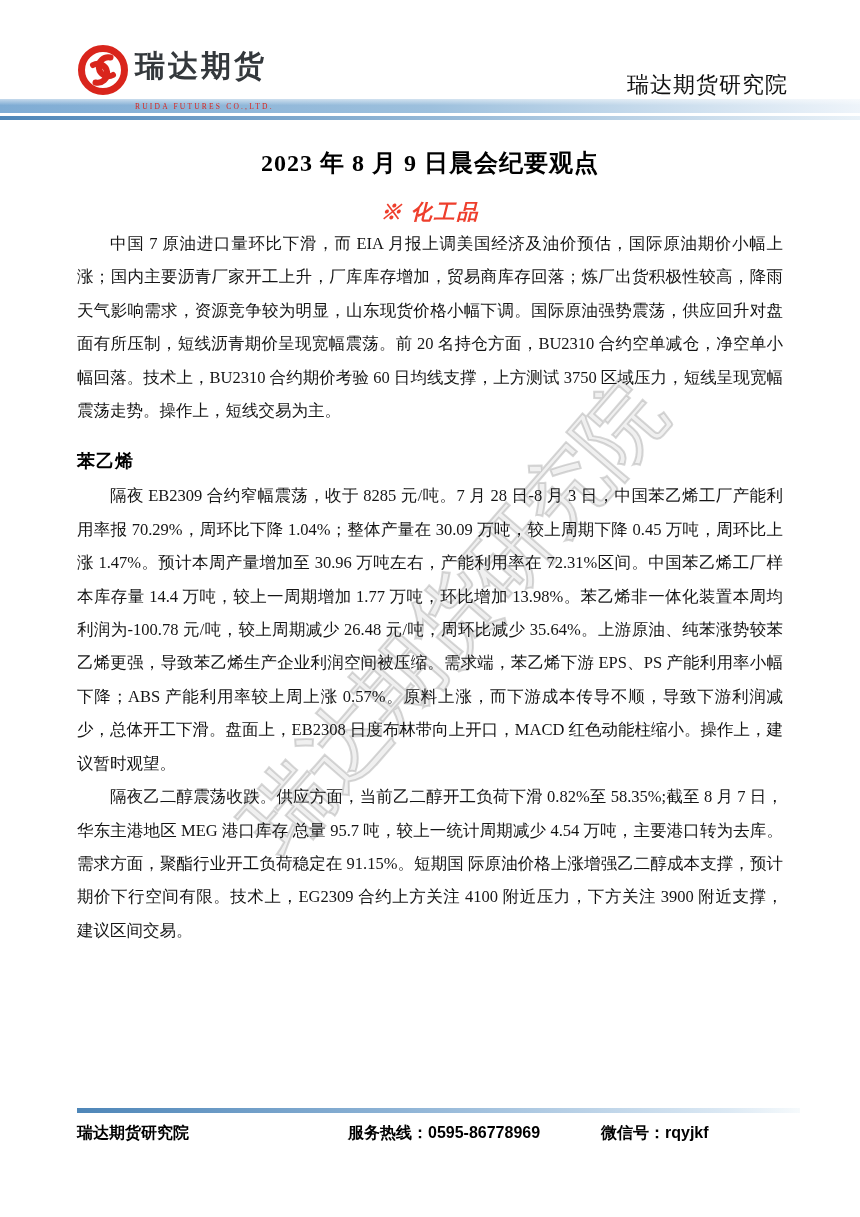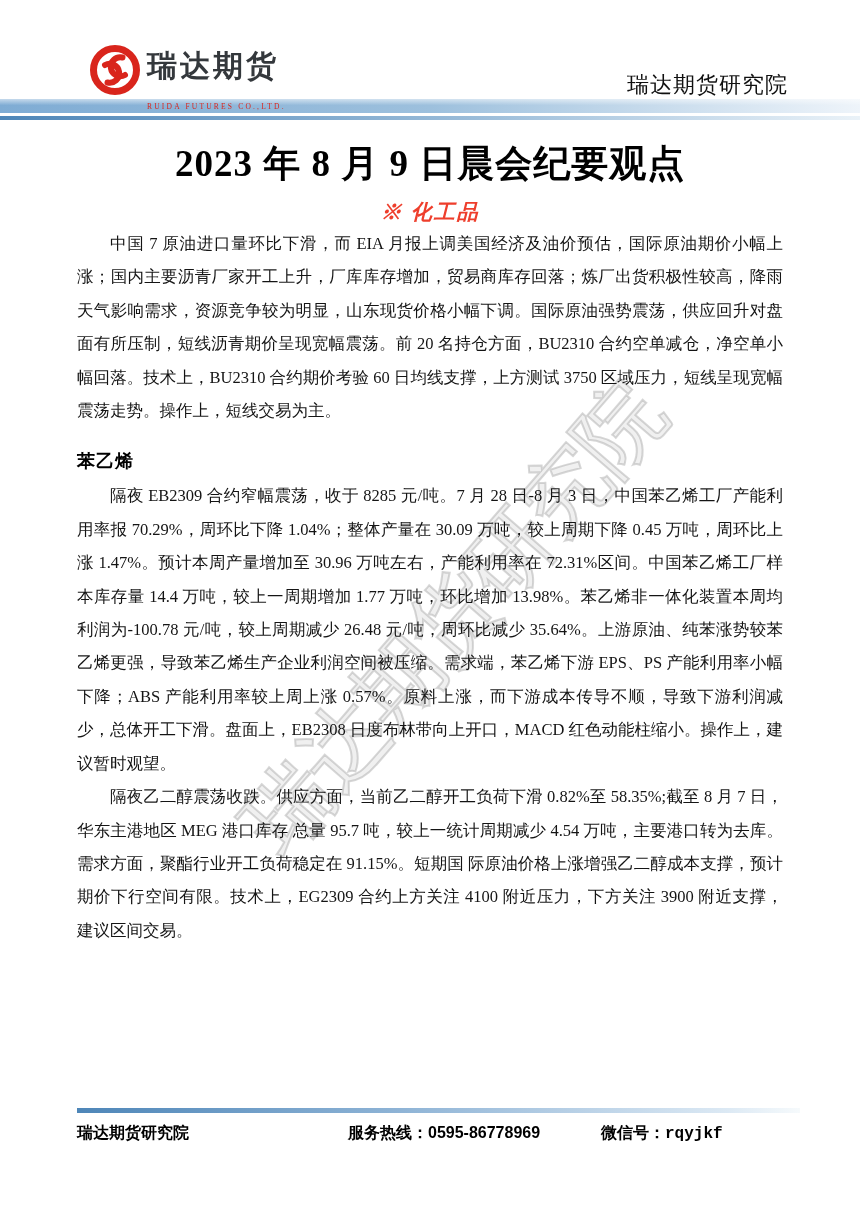--- a/index.html
+++ b/index.html
@@ -8,21 +8,21 @@
     width: 860px; height: 1217px;
     background: #ffffff;
     position: relative;
     overflow: hidden;
     font-family: "Liberation Serif", "DejaVu Serif", serif;
     color: #111;
   }
 
   
   .header { position: absolute; top: 42px; left: 77px; right: 72px; height: 58px; z-index: 2; }
-  .logo { position: absolute; left: 12px; top: 2px; display: flex; align-items: flex-start; }
+  .logo { position: absolute; left: 0; top: 2px; display: flex; align-items: flex-start; }
   .logo-mark { width: 52px; height: 52px; margin-right: 6px; }
   .logo-textwrap { display: flex; flex-direction: column; margin-top: 6px; }
   .logo-name {
     font-family: "Liberation Sans", "DejaVu Sans", sans-serif;
     font-weight: 700; font-size: 30px; line-height: 32px;
     color: #34383c; letter-spacing: 3px; white-space: nowrap;
   }
   .logo-sub {
     font-family: Liberation Serif, serif;
     font-size: 7.5px; letter-spacing: 2.2px; color: #d9251c;
@@ -53,21 +53,21 @@
     font-family: "Liberation Serif", "DejaVu Serif", serif;
     font-size: 86px; letter-spacing: -2px; white-space: nowrap;
     color: rgba(185,185,185,0.22);
     -webkit-text-stroke: 2px rgba(160,160,160,0.42);
   }
 
   
   .main { position: absolute; top: 120px; left: 0; width: 860px; padding: 0 77px; z-index: 1; }
   .doc-title {
     margin: 25px 0 16px; text-align: center;
-    font-size: 37px; line-height: 37px; font-weight: 700; letter-spacing: 1px;
+    font-size: 24px; line-height: 37px; font-weight: 700; letter-spacing: 1px;
     color: #000;
   }
   .doc-subtitle {
     margin: 11px 0 0; text-align: center;
     font-size: 21px; line-height: 29px; font-weight: 700; letter-spacing: 2px;
   }
   .topic h3 {
     margin: 22px 0 6px;
     font-family: "Liberation Sans", "DejaVu Sans", sans-serif;
     font-size: 18px; line-height: 24px; font-weight: 700; color: #000;
@@ -86,21 +86,21 @@
     margin-left: 77px; width: 723px; height: 5px;
     background: linear-gradient(to right, #4e86b8 0%, #8fb4d6 45%, #dce9f4 90%, #f6fafc 100%);
   }
   .footer-row {
     position: relative; height: 30px; margin-top: 7px;
     font-family: "Liberation Sans", "DejaVu Sans", sans-serif;
     font-weight: 700; font-size: 16px; color: #000;
   }
   .f-org     { position: absolute; left: 77px;  top: 3px; white-space: nowrap; }
   .f-hotline { position: absolute; left: 348px; top: 3px; white-space: nowrap; }
-  .f-wechat  { position: absolute; left: 601px; top: 3px; white-space: nowrap; font-family: Liberation Mono, monospace; }
+  .f-wechat  { position: absolute; left: 601px; top: 3px; white-space: nowrap; }
 </style>
 </head>
 <body>
 
 <div class="watermark">瑞达期货研究院</div>
 
 <div class="header">
   <div class="logo">
     <svg class="logo-mark" viewBox="0 0 52 52">
       <circle cx="26" cy="26" r="21.5" fill="none" stroke="#d9251c" stroke-width="7"></circle>

